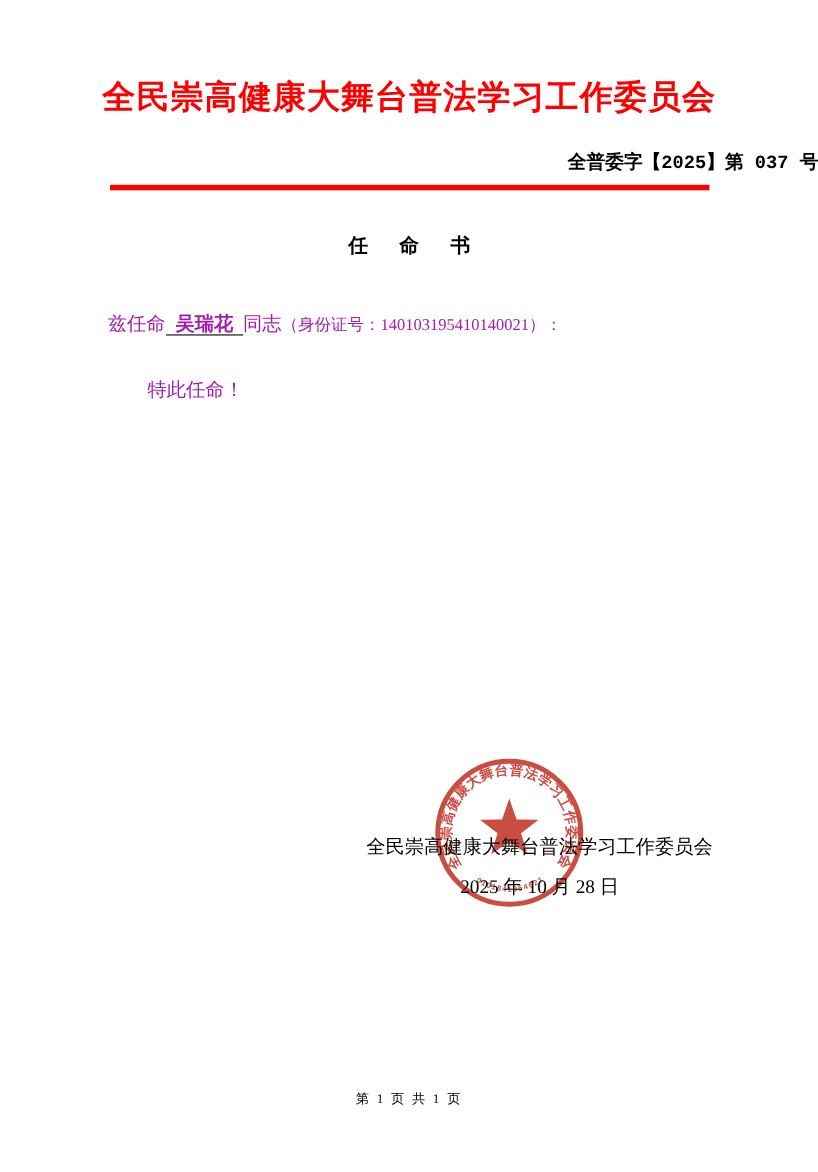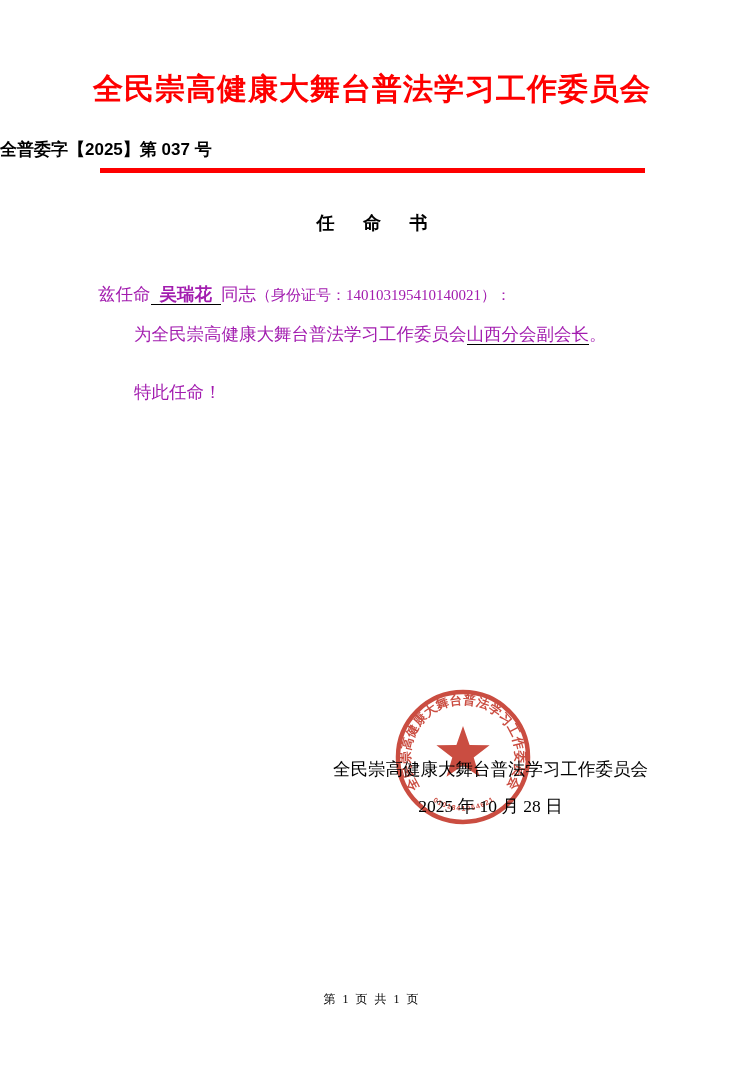--- a/index.html
+++ b/index.html
@@ -14,22 +14,22 @@
   }
   .org-title {
     position: absolute; top: 70px; left: 0; right: 0;
     margin: 0; text-align: center;
     font-family: "Liberation Sans", "DejaVu Sans", sans-serif;
     font-weight: bold; font-size: 30px; line-height: 38px;
     color: #fe0000; letter-spacing: 1px; white-space: nowrap;
   }
   .doc-number {
     position: absolute; top: 139px; left: 0; right: 0;
-    text-align: left;
-    font-family: Liberation Sans, sans-serif;
+    text-align: right;
+    font-family: Liberation Mono, monospace;
     font-weight: bold; font-size: 17px; line-height: 22px; color: #000;
   }
   .red-line {
     position: absolute; top: 168px; left: 100px; right: 99px;
     height: 5px; background: #fe0000;
   }
   .doc-title {
     position: absolute; top: 208px; left: 0; right: 0;
     margin: 0; text-align: center;
     font-weight: bold; font-size: 18px; line-height: 30px;
@@ -84,21 +84,20 @@
 
   <div class="doc-number">全普委字【2025】第 037 号</div>
 
   <div class="red-line"></div>
 
   <h2 class="doc-title">任 命 书</h2>
 
   <div class="body-text">
     <p class="p-appoint"><span>兹任命</span><span class="u-name">吴瑞花</span><span>同志</span><span class="id-note">（身份证号：140103195410140021）：</span></p>
 
-    <p class="p-position indent"><span>为全民崇高健康大舞台普法学习工作委员会</span><span class="u-pos">山西分会副会长</span><span>。</span></p>
 
 
     <p class="p-hereby indent">特此任命！</p>
 
   </div>
 
   <div class="signature">
     <div>全民崇高健康大舞台普法学习工作委员会</div>
     <div>2025 年 10 月 28 日</div>
   </div>

